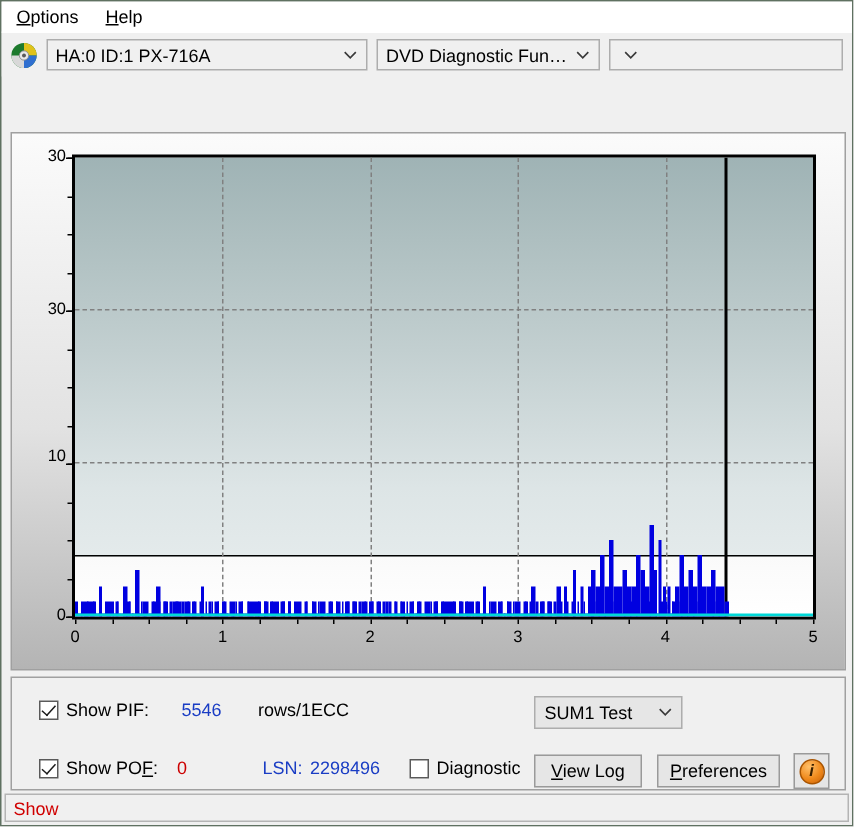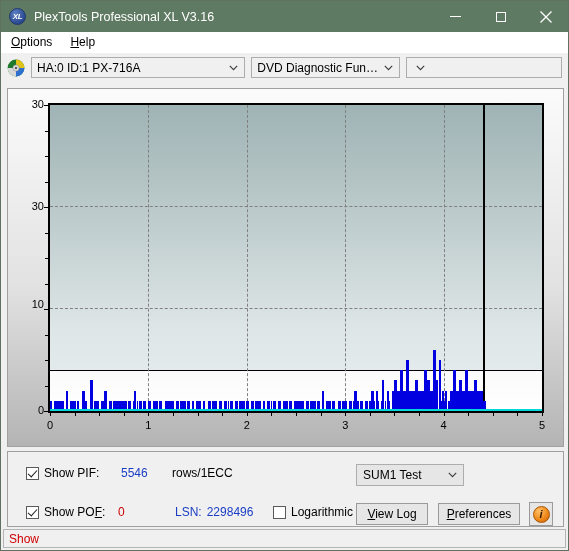--- a/index.html
+++ b/index.html
@@ -271,42 +271,20 @@
     display: flex; align-items: center;
     padding-left: 5px;
   }
   #status-text { color: #d00000; font-size: 12px; }
 </style>
 </head>
 <body>
 
 <div id="app">
 
-  <div id="titlebar">
-    <div id="app-icon">XL</div>
-    <div id="title-text">PlexTools Professional XL V3.16</div>
-    <div class="win-btns">
-      <div class="win-btn">
-        <svg width="11" height="11" viewBox="0 0 11 11">
-            <line x1="0" y1="5.5" x2="11" y2="5.5" stroke="#ffffff" stroke-width="1"></line>
-          </svg>
-      </div>
-      <div class="win-btn">
-        <svg width="10" height="10" viewBox="0 0 10 10">
-            <rect x="0.5" y="0.5" width="9" height="9" fill="none" stroke="#ffffff" stroke-width="1"></rect>
-          </svg>
-      </div>
-      <div class="win-btn">
-        <svg width="12" height="12" viewBox="0 0 12 12">
-            <line x1="0.5" y1="0.5" x2="11.5" y2="11.5" stroke="#ffffff" stroke-width="1.2"></line>
-            <line x1="11.5" y1="0.5" x2="0.5" y2="11.5" stroke="#ffffff" stroke-width="1.2"></line>
-          </svg>
-      </div>
-    </div>
-  </div>
 
   <div id="menubar">
     <div class="menu-item"><span class="u">O</span><span>ptions</span></div>
     <div class="menu-item"><span class="u">H</span><span>elp</span></div>
   </div>
 
   <div id="toolbar">
     <svg id="disc-icon" viewBox="0 0 18 18">
       <circle cx="9" cy="9" r="8.4" fill="#1d7a2d"></circle>
       <path d="M9 0.6 A8.4 8.4 0 0 1 17.4 9 L9 9 Z" fill="#e0c21a"></path>
@@ -855,24 +833,24 @@
       <span class="val-red">0</span>
     </div>
     <div class="chk-row" style="left:167px; top:53px;">
       <span class="val-blue">LSN:</span>
       <span style="width:5px"></span>
       <span class="val-blue">2298496</span>
     </div>
 
     <div class="chk-row" style="left:265px; top:53px;">
       <span class="checkbox"></span>
-      <span class="ctl-label">Logarithmic</span>
-    </div>
-
-    <div id="sum-combo" style="left:348px; top:12px; width:108px;">
+      <span class="ctl-label">Diagnostic</span>
+    </div>
+
+    <div id="sum-combo" style="left:348px; top:12px; width:99px;">
       <span class="lbl">SUM1 Test</span>
       <span class="arrow">
         <svg width="9" height="6" viewBox="0 0 9 6">
             <polyline points="0.8,0.8 4.5,4.6 8.2,0.8" fill="none" stroke="#3a3a3a" stroke-width="1.1"></polyline>
           </svg>
       </span>
     </div>
 
 
     <div class="btn" style="left:348px; top:51px; width:72px;">

